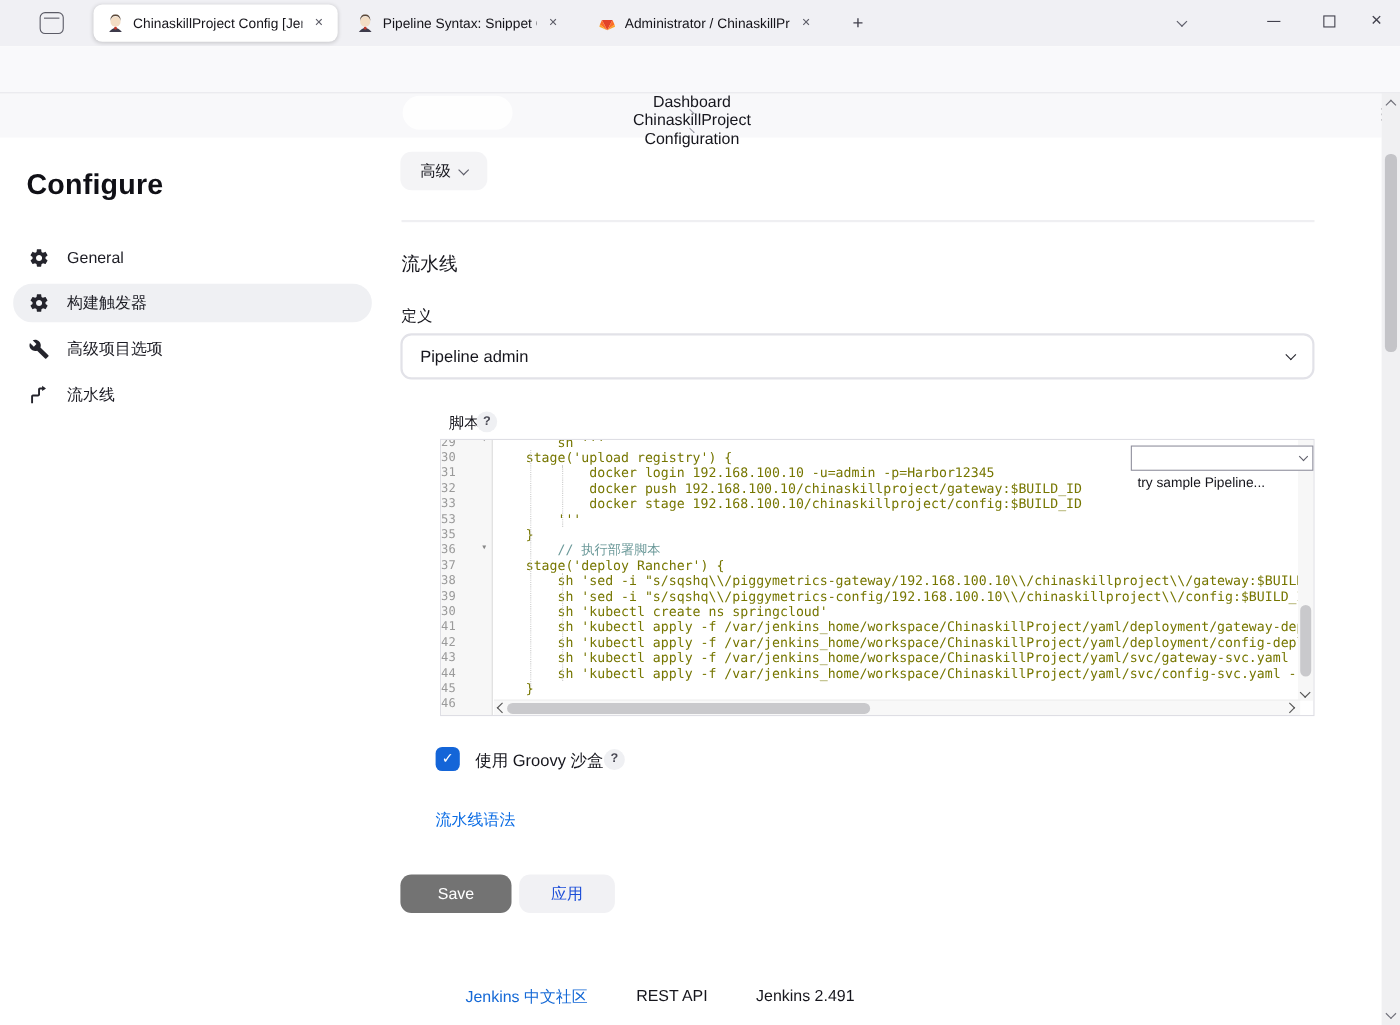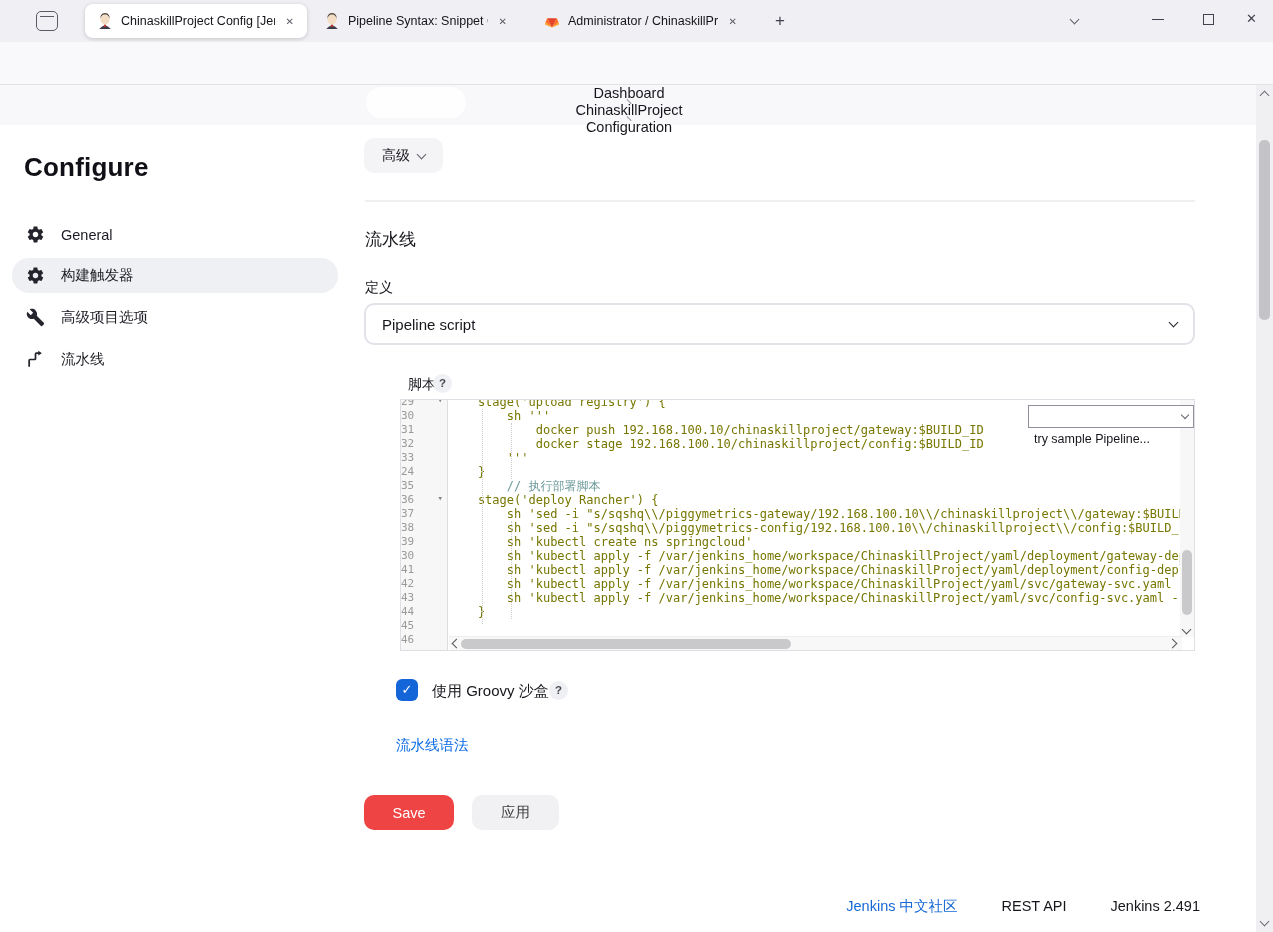--- a/index.html
+++ b/index.html
@@ -70,24 +70,24 @@
   .harrow { position:absolute; top:3px; width:7px; height:7px; }
   .harrow.r { right:6px; border-right:1.6px solid #555; border-top:1.6px solid #555; transform:rotate(45deg); }
   .harrow.l { left:4px; border-left:1.6px solid #555; border-bottom:1.6px solid #555; transform:rotate(45deg); }
   .samplesel { left:1028px; top:405px; width:166px; height:23px; background:#fff; border:1px solid #8f8f9d; display:flex; align-items:center; padding:0 5px; }
   .samplesel .val { font-size:12.5px; color:#16161d; flex:1; white-space:nowrap; overflow:hidden;margin-top:44px; }
 
   .checkbox { left:396px; top:679px; width:22px; height:22px; border-radius:6px; background:#1465d8; color:#fff; font-size:13px; text-align:center; line-height:22px; }
   .cblabel { left:432px; top:682px; font-size:15px; color:#16161d; }
   .synlink { left:396px; top:736px; font-size:14.5px; color:#0b6ce4; }
   .btn { top:795px; height:35px; border-radius:10px; display:flex; align-items:center; justify-content:center; font-size:14.5px; }
-  .btn.save { left:364px; width:90px; background:#ef4444; color:#fff; }
-  .btn.apply { left:472px; width:87px; background:#f1f1f4; color:#404040; }
-
-  .footer { left:0; top:891px; width:1256px; height:30px; display:flex; justify-content:flex-end; align-items:center; gap:44px; padding-right:56px; font-size:14.5px; }
+  .btn.save { left:364px; width:101px; background:#737373; color:#fff; }
+  .btn.apply { left:472px; width:87px; background:#f1f1f4; color:#1d4ed8; }
+
+  .footer { left:0; top:891px; width:1256px; height:30px; display:flex; justify-content:center; align-items:center; gap:44px; padding-right:56px; font-size:14.5px; }
   .footer .link { color:#1569d6; }
   .footer .plain { color:#16161d; }
 
   
   .pagescroll { left:1256px; top:85px; width:17px; height:847px; background:#f0f0f2; }
   .ps-thumb { position:absolute; left:3px; top:55px; width:11px; height:180px; background:#c4c4c8; border-radius:5px; }
   .ps-chev { position:absolute; left:5px; width:7px; height:7px; border-right:1.6px solid #6e6e78; border-bottom:1.6px solid #6e6e78; }
   .ps-up { top:7px; transform:rotate(-135deg); }
   .ps-down { bottom:7px; transform:rotate(45deg); }
 
@@ -233,53 +233,54 @@
   </div>
 
   <div class="abs advbtn">
     <span>高级</span>
     <span class="chev" style="margin-top:-3px;"></span>
   </div>
   <div class="abs divider"></div>
   <div class="abs secheading">流水线</div>
   <div class="abs deflabel">定义</div>
   <div class="abs selectbox">
-    <span class="val">Pipeline script</span>
+    <span class="val">Pipeline admin</span>
     <span class="chev" style="border-color:#24242c;margin-top:-4px;"></span>
   </div>
   <div class="abs scriptlabel">脚本</div>
   <div class="abs helpbtn" style="left:433px;top:374px;">?</div>
 
   <div class="abs editor">
     <div class="gutter">
       <div class="gutrows" id="gutrows">
           <div class="gutrow">29<span class="fold">▾</span></div>
           <div class="gutrow">30</div>
           <div class="gutrow">31</div>
           <div class="gutrow">32</div>
           <div class="gutrow">33</div>
-          <div class="gutrow">24</div>
+          <div class="gutrow">53</div>
           <div class="gutrow">35</div>
           <div class="gutrow">36<span class="fold">▾</span></div>
           <div class="gutrow">37</div>
           <div class="gutrow">38</div>
           <div class="gutrow">39</div>
           <div class="gutrow">30</div>
           <div class="gutrow">41</div>
           <div class="gutrow">42</div>
           <div class="gutrow">43</div>
           <div class="gutrow">44</div>
           <div class="gutrow">45</div>
           <div class="gutrow">46</div>
         </div>
     </div>
     <div class="codearea">
       <div class="coderows" id="coderows">
+          <div class="coderow">        sh '''</div>
           <div class="coderow">    stage('upload registry') {</div>
-          <div class="coderow">        sh '''</div>
+          <div class="coderow">            docker login 192.168.100.10 -u=admin -p=Harbor12345</div>
           <div class="coderow">            docker push 192.168.100.10/chinaskillproject/gateway:$BUILD_ID</div>
           <div class="coderow">            docker stage 192.168.100.10/chinaskillproject/config:$BUILD_ID</div>
           <div class="coderow">        '''</div>
           <div class="coderow">    }</div>
           <div class="coderow comment">        // 执行部署脚本</div>
           <div class="coderow">    stage('deploy Rancher') {</div>
           <div class="coderow">        sh 'sed -i "s/sqshq\\/piggymetrics-gateway/192.168.100.10\\/chinaskillproject\\/gateway:$BUILD_ID/g</div>
           <div class="coderow">        sh 'sed -i "s/sqshq\\/piggymetrics-config/192.168.100.10\\/chinaskillproject\\/config:$BUILD_ID/g" /v</div>
           <div class="coderow">        sh 'kubectl create ns springcloud'</div>
           <div class="coderow">        sh 'kubectl apply -f /var/jenkins_home/workspace/ChinaskillProject/yaml/deployment/gateway-deployme</div>

